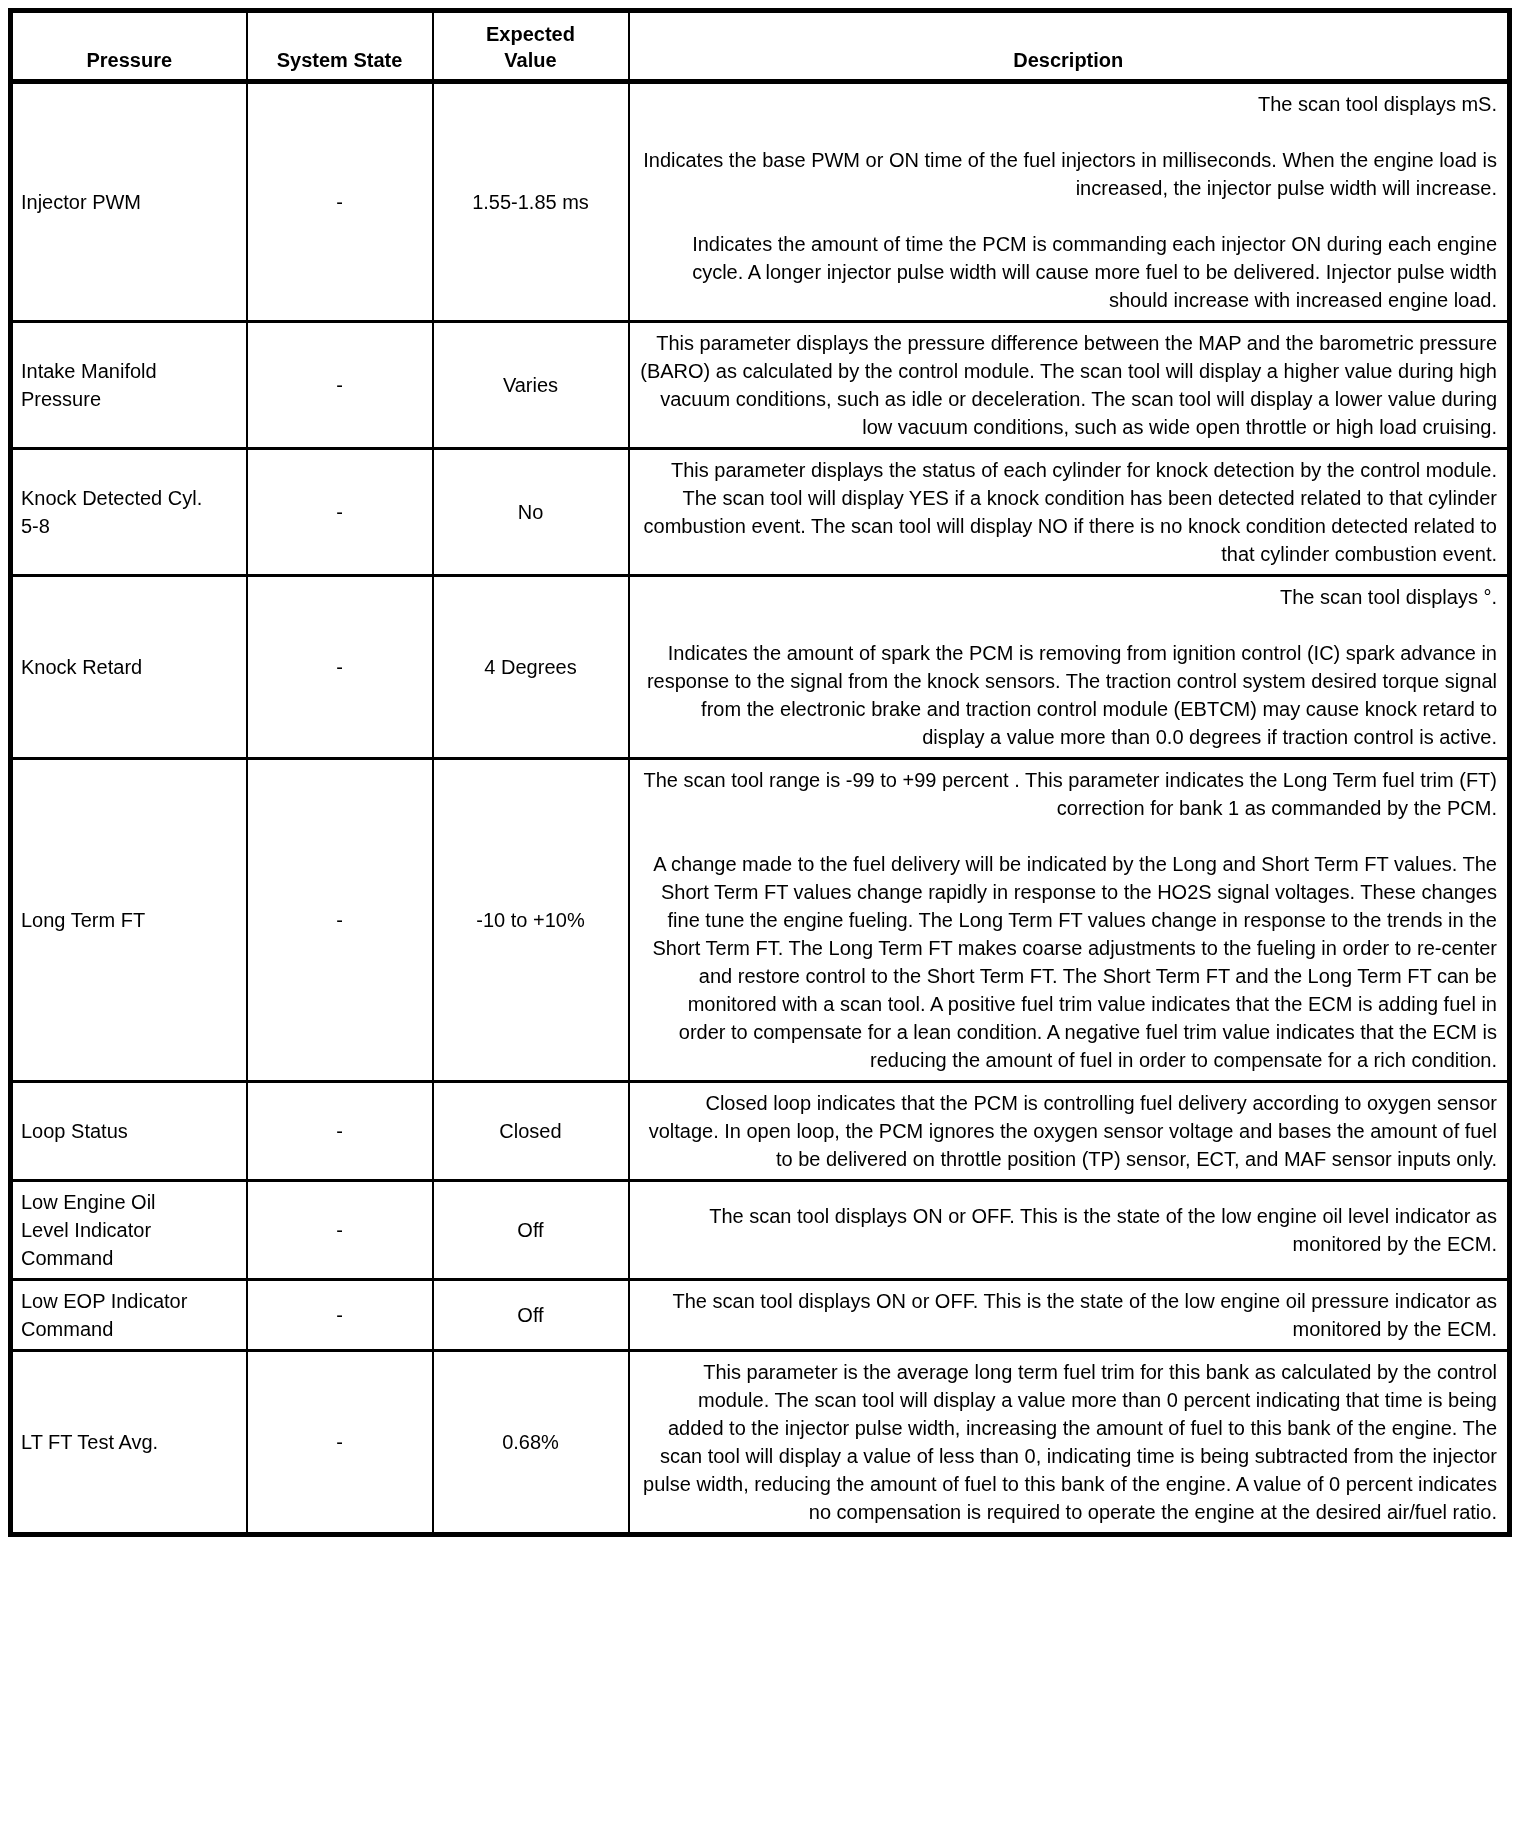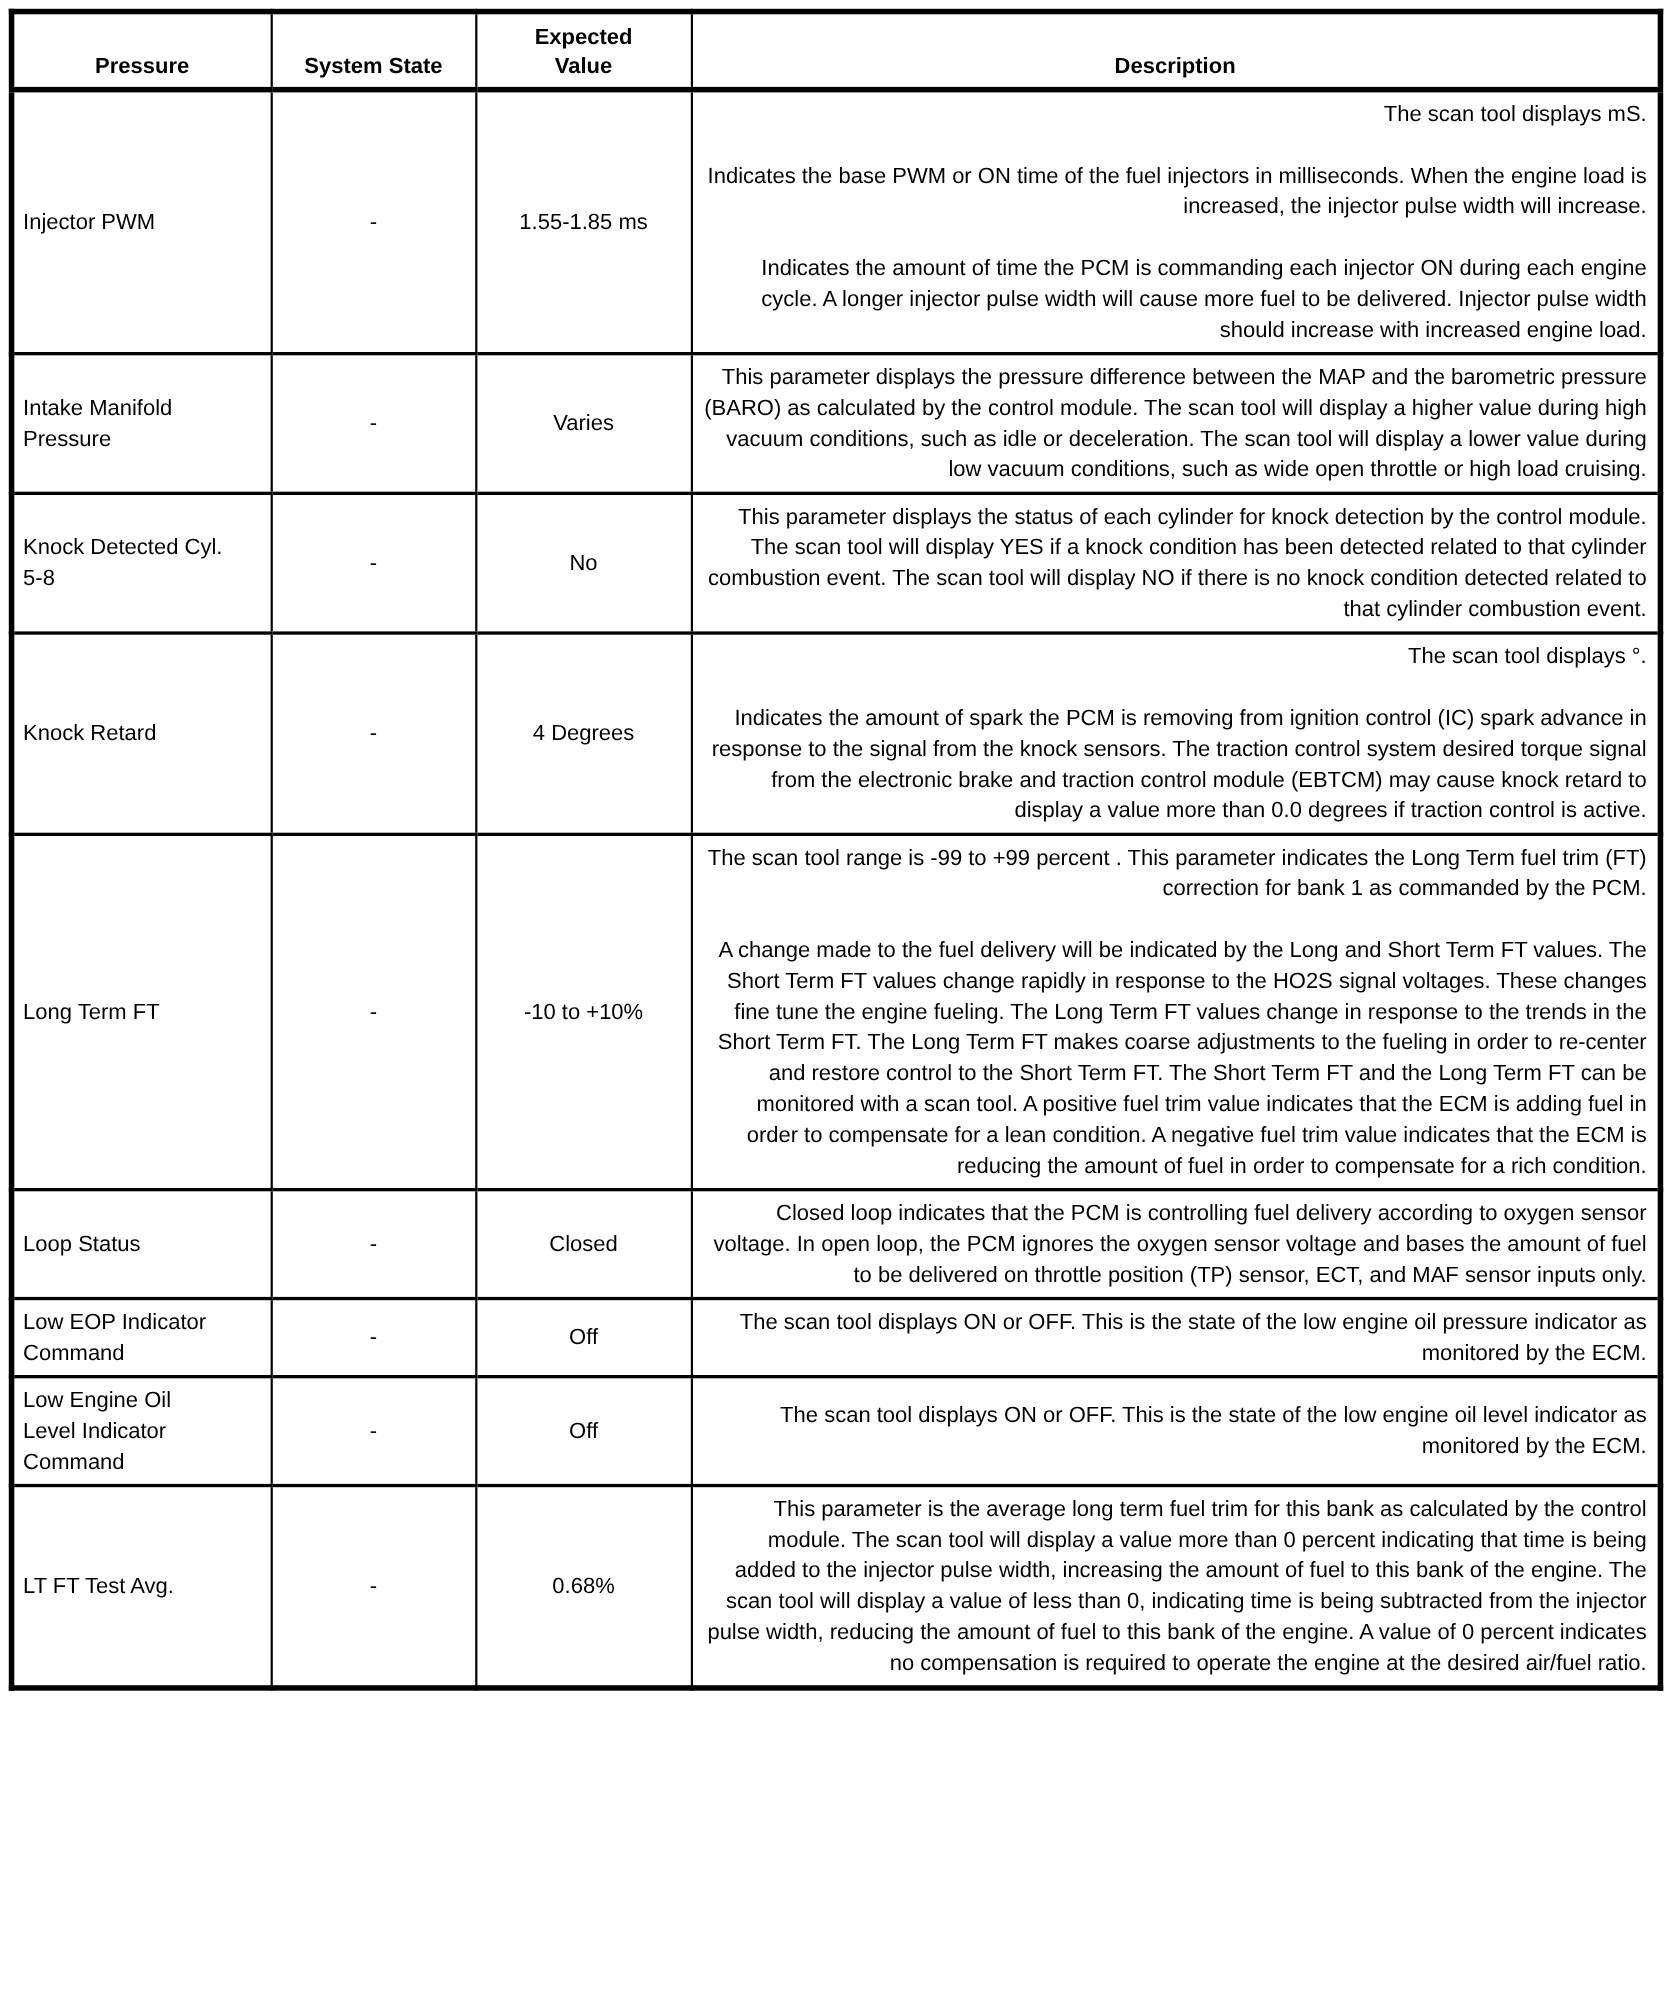--- a/index.html
+++ b/index.html
@@ -125,33 +125,33 @@
 
 A change made to the fuel delivery will be indicated by the Long and Short Term FT values. The Short Term FT values change rapidly in response to the HO2S signal voltages. These changes fine tune the engine fueling. The Long Term FT values change in response to the trends in the Short Term FT. The Long Term FT makes coarse adjustments to the fueling in order to re-center and restore control to the Short Term FT. The Short Term FT and the Long Term FT can be monitored with a scan tool. A positive fuel trim value indicates that the ECM is adding fuel in order to compensate for a lean condition. A negative fuel trim value indicates that the ECM is reducing the amount of fuel in order to compensate for a rich condition.</td>
       </tr>
       <tr>
         <td class="param-cell">Loop Status</td>
         <td class="state-cell">-</td>
         <td class="value-cell">Closed</td>
         <td class="desc-cell">Closed loop indicates that the PCM is controlling fuel delivery according to oxygen sensor voltage. In open loop, the PCM ignores the oxygen sensor voltage and bases the amount of fuel to be delivered on throttle position (TP) sensor, ECT, and MAF sensor inputs only.</td>
       </tr>
       <tr>
-        <td class="param-cell">Low EOP Indicator
-Command</td>
-        <td class="state-cell">-</td>
-        <td class="value-cell">Off</td>
-        <td class="desc-cell">The scan tool displays ON or OFF. This is the state of the low engine oil pressure indicator as monitored by the ECM.</td>
-      </tr>
-      <tr>
         <td class="param-cell">Low Engine Oil
 Level Indicator
 Command</td>
         <td class="state-cell">-</td>
         <td class="value-cell">Off</td>
         <td class="desc-cell">The scan tool displays ON or OFF. This is the state of the low engine oil level indicator as monitored by the ECM.</td>
+      </tr>
+      <tr>
+        <td class="param-cell">Low EOP Indicator
+Command</td>
+        <td class="state-cell">-</td>
+        <td class="value-cell">Off</td>
+        <td class="desc-cell">The scan tool displays ON or OFF. This is the state of the low engine oil pressure indicator as monitored by the ECM.</td>
       </tr>
       <tr>
         <td class="param-cell">LT FT Test Avg.</td>
         <td class="state-cell">-</td>
         <td class="value-cell">0.68%</td>
         <td class="desc-cell">This parameter is the average long term fuel trim for this bank as calculated by the control module. The scan tool will display a value more than 0 percent indicating that time is being added to the injector pulse width, increasing the amount of fuel to this bank of the engine. The scan tool will display a value of less than 0, indicating time is being subtracted from the injector pulse width, reducing the amount of fuel to this bank of the engine. A value of 0 percent indicates no compensation is required to operate the engine at the desired air/fuel ratio.</td>
       </tr>
     </tbody>
   </table>
 </div>

